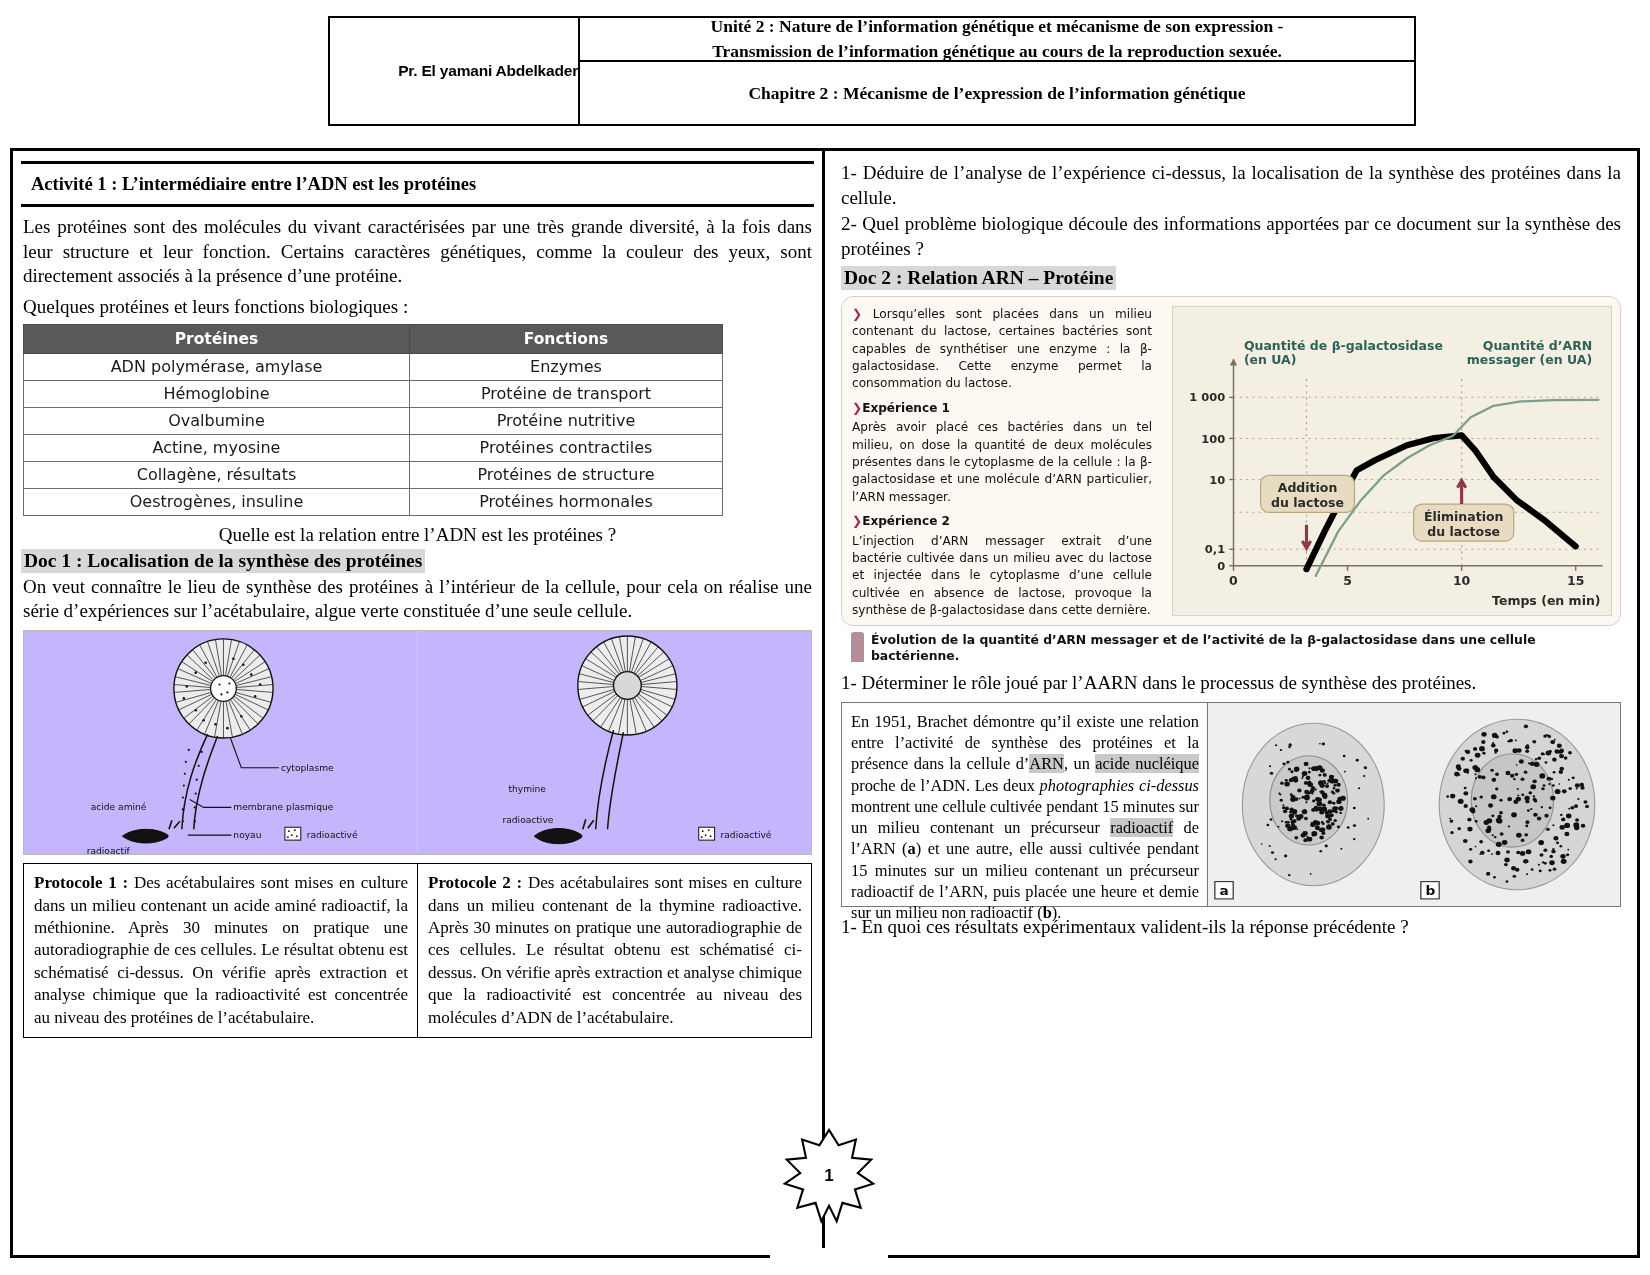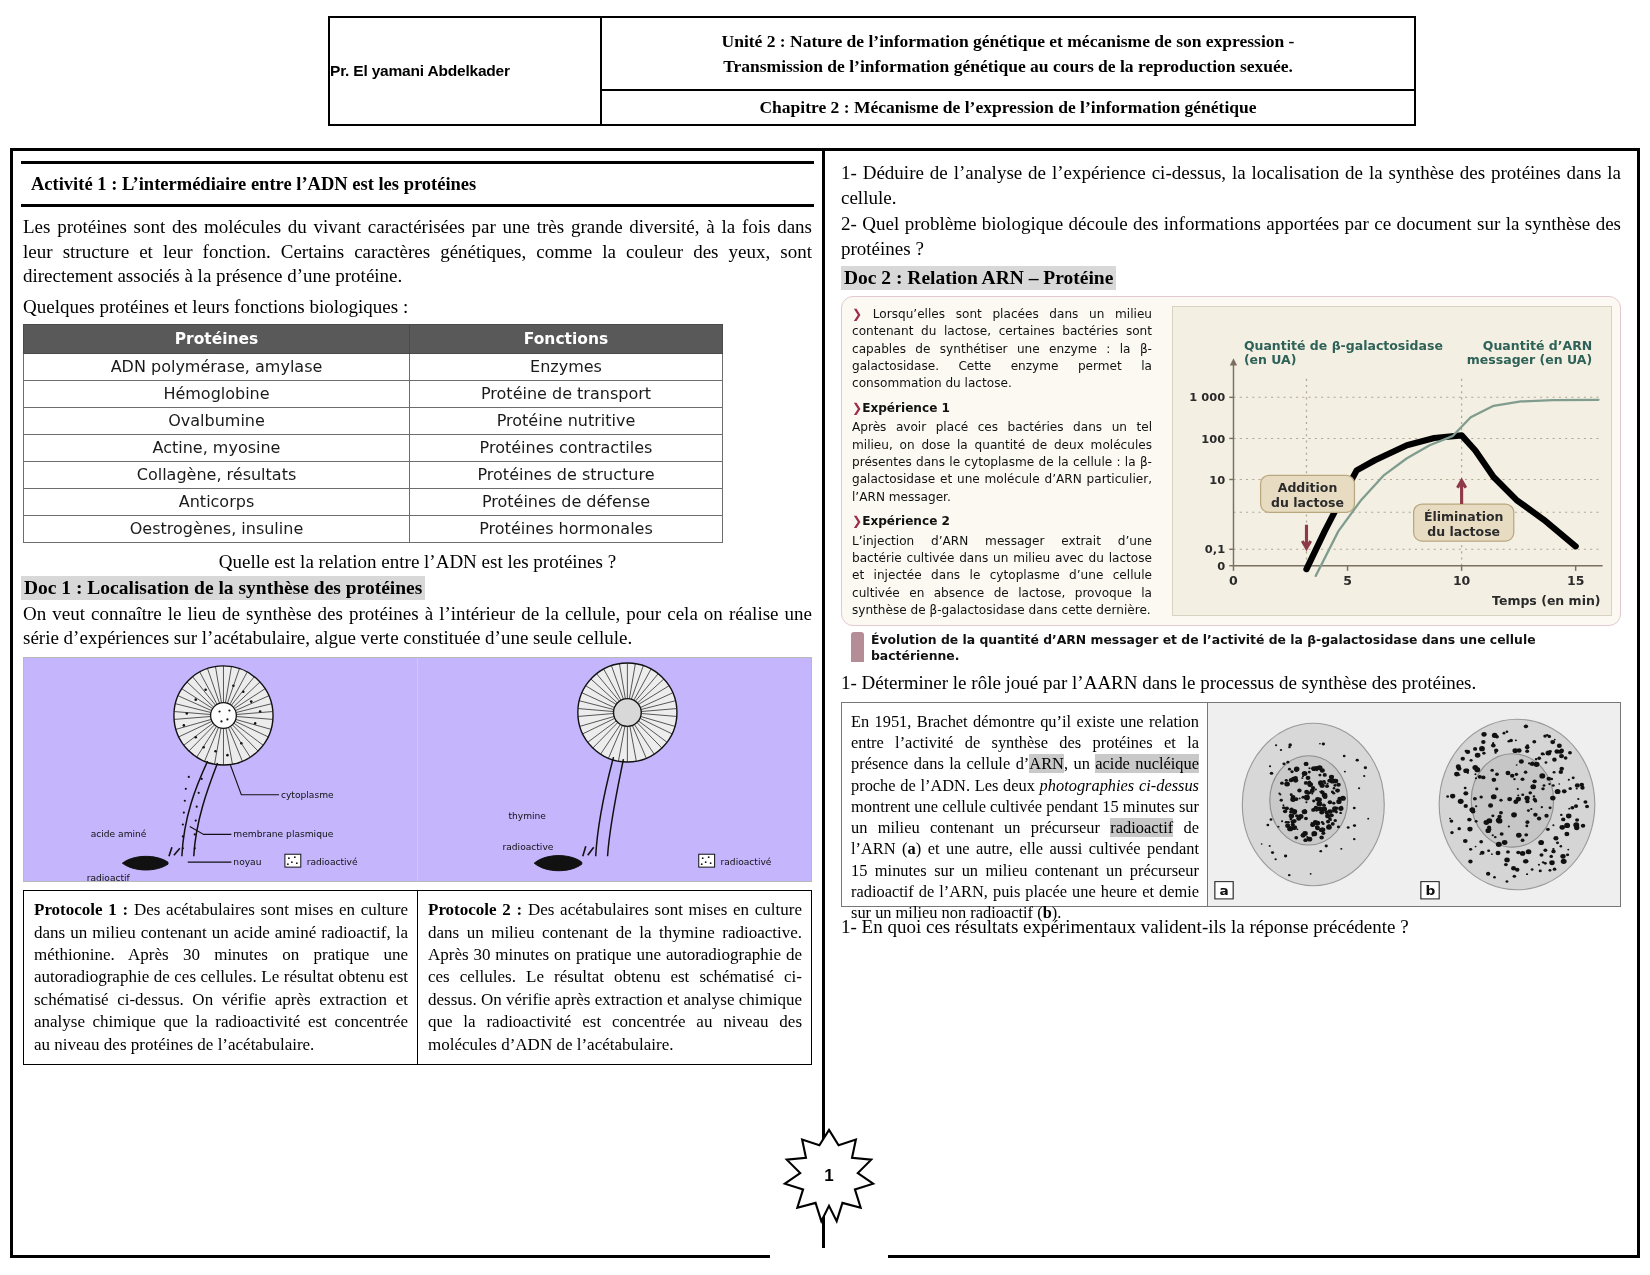--- a/index.html
+++ b/index.html
@@ -3,26 +3,26 @@
 <meta charset="utf-8">
 <style>
   html,body{margin:0;padding:0;background:#ffffff;}
   body{width:1650px;height:1275px;font-family:"Liberation Serif",serif;color:#000;
        -webkit-font-smoothing:antialiased;}
   .page{position:relative;width:1650px;height:1275px;overflow:hidden;}
 
   
   .header{position:absolute;left:328px;top:16px;width:1088px;height:110px;
           display:flex;border:2.5px solid #000;box-sizing:border-box;}
-  .hdr-left{width:272px;border-right:2.5px solid #000;display:flex;align-items:center;
-            justify-content:flex-start;box-sizing:border-box;}
+  .hdr-left{width:250px;border-right:2.5px solid #000;display:flex;align-items:center;
+            justify-content:flex-end;box-sizing:border-box;}
   .hdr-left span{font-family:"Liberation Sans",sans-serif;font-weight:bold;font-size:15.5px;
                  letter-spacing:-.2px;}
   .hdr-right{flex:1;display:flex;flex-direction:column;}
-  .hdr-r-top{height:73px;border-bottom:2.5px solid #000;display:flex;flex-direction:column;
+  .hdr-r-top{height:44px;border-bottom:2.5px solid #000;display:flex;flex-direction:column;
              align-items:center;justify-content:center;box-sizing:border-box;padding:0 6px;}
   .hdr-r-bot{flex:1;display:flex;align-items:center;justify-content:center;box-sizing:border-box;}
   .hdr-r-top div,.hdr-r-bot div{font-weight:bold;font-size:17.5px;line-height:1.42;text-align:center;}
 
   
   .frame{position:absolute;left:10px;top:148px;width:1630px;height:1110px;
          border:3px solid #000;box-sizing:border-box;display:flex;}
   .col-left{width:812px;border-right:3px solid #000;box-sizing:border-box;
             padding:0;position:relative;}
   .col-right{flex:1;box-sizing:border-box;position:relative;padding:8px 12px 0 12px;}
@@ -152,24 +152,20 @@
               <td>Ovalbumine</td>
               <td>Protéine nutritive</td>
             </tr>
           <tr>
               <td>Actine, myosine</td>
               <td>Protéines contractiles</td>
             </tr>
           <tr>
               <td>Collagène, résultats</td>
               <td>Protéines de structure</td>
-            </tr>
-          <tr>
-              <td>Anticorps</td>
-              <td>Protéines de défense</td>
             </tr>
           <tr>
               <td>Oestrogènes, insuline</td>
               <td>Protéines hormonales</td>
             </tr>
         </tbody>
       </table>
 
       <div class="center-q">Quelle est la relation entre l’ADN est les protéines ?</div>
 

